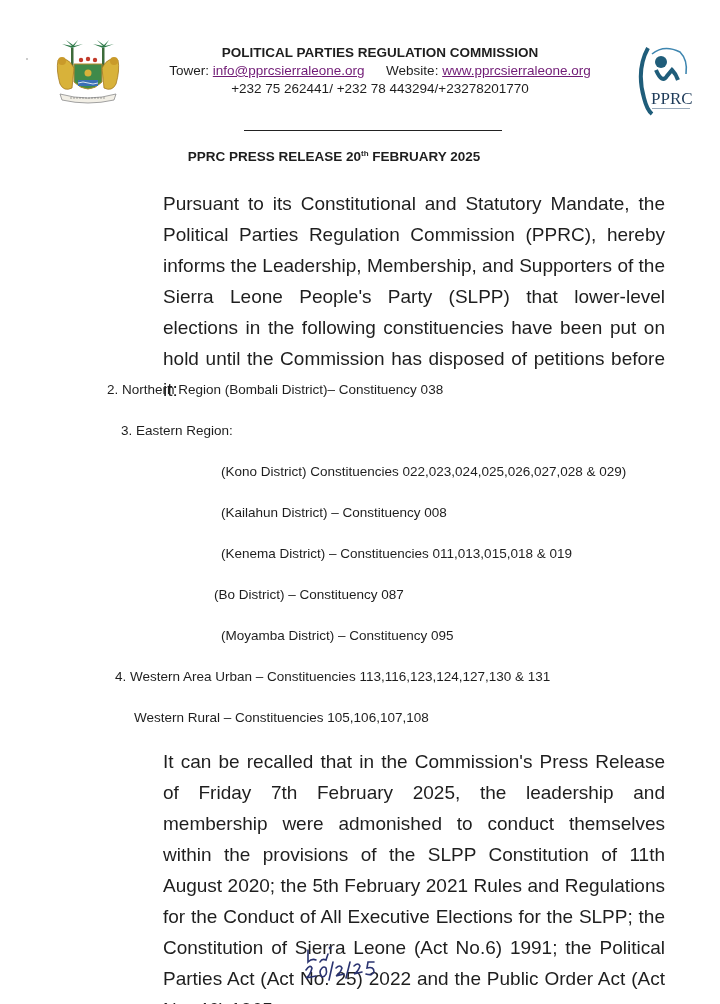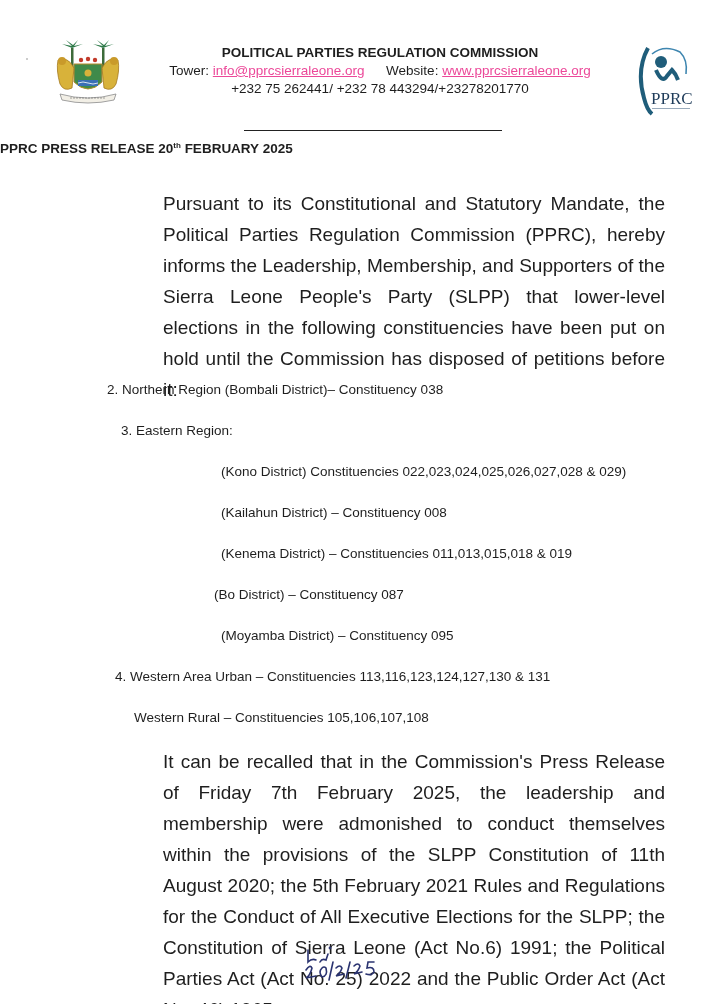--- a/index.html
+++ b/index.html
@@ -7,23 +7,23 @@
       width: 720px; height: 1004px; background: #ffffff; position: relative;
       font-family: "Liberation Sans", "DejaVu Sans", sans-serif; color: #1e1e1e;
       overflow: hidden;
     }
     .page { position: absolute; left: 0; top: 0; width: 720px; height: 1004px; padding-left: 48px; }
     .coat { position: absolute; left: 52px; top: 40px; width: 72px; height: 66px; }
     .logo { position: absolute; left: 634px; top: 40px; width: 60px; height: 80px; }
     .letterhead { position: absolute; left: 140px; top: 44px; width: 480px; text-align: center; }
     .lh-line { font-size: 13.5px; line-height: 18px; white-space: nowrap; }
     .lh-bold { font-weight: bold; }
-    .lh-link { color: #ec4899; text-decoration: underline; }
+    .lh-link { color: #701a75; text-decoration: underline; }
     .rule { position: absolute; left: 244px; top: 130px; width: 258px; height: 0; border-top: 1.3px solid #222; }
-    .title { position: absolute; left: 0; width: 668px; top: 141px; text-align: left; font-weight: bold; font-size: 13.5px; }
+    .title { position: absolute; left: 0; width: 668px; top: 149px; text-align: center; font-weight: bold; font-size: 13.5px; }
     .title sup { font-size: 8px; vertical-align: 5px; }
     .para { position: absolute; left: 121px; width: 502px; font-size: 19px; line-height: 31px; text-align: justify; margin-left: 42px; }
     .item { position: absolute; font-size: 13.5px; white-space: nowrap; }
     .sig { position: absolute; left: 302px; top: 944px; width: 110px; height: 40px; }
     .dot { position: absolute; left: 26px; top: 58px; width: 2px; height: 2px; background: #bbb; border-radius: 1px; }
   </style>
 </head>
 <body>
 
 <div class="page">

